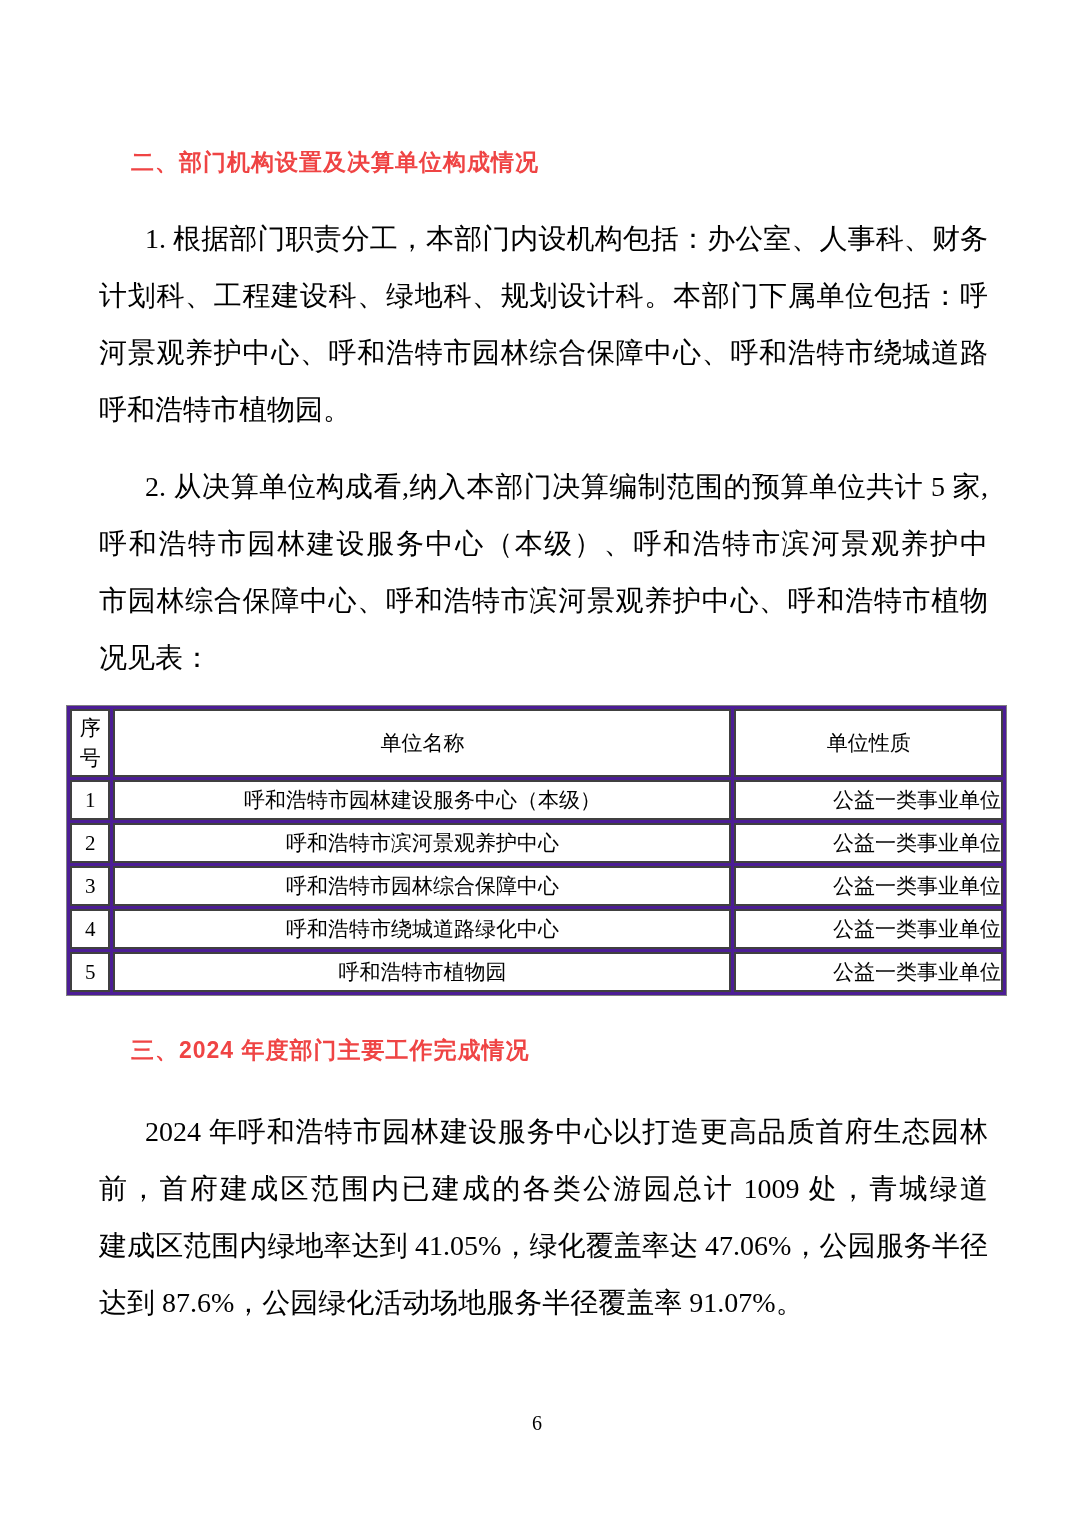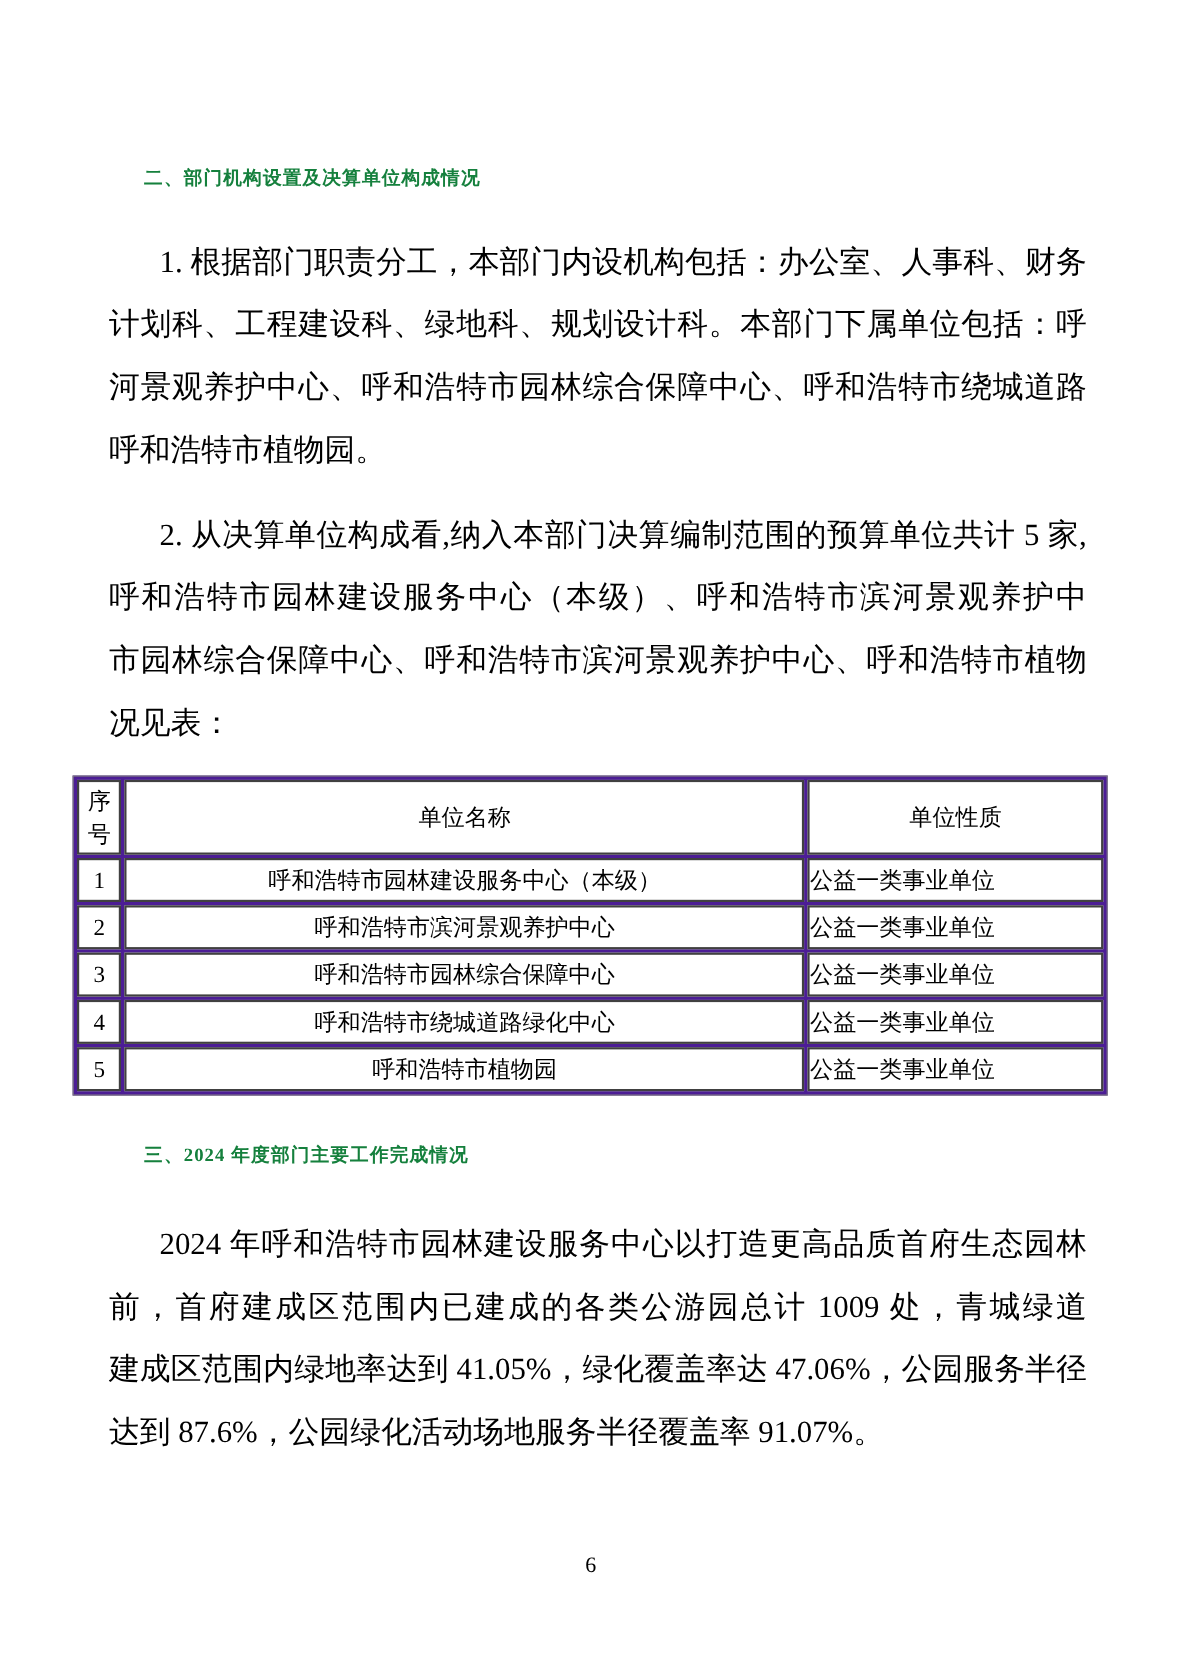--- a/index.html
+++ b/index.html
@@ -6,26 +6,26 @@
   .page {
     position: relative;
     width: 1074px;
     height: 1520px;
     background: #ffffff;
     color: #000000;
     font-family: "Liberation Serif", "DejaVu Serif", serif;
     overflow: hidden;
   }
   .heading {
-    font-family: Liberation Serif, serif;
+    font-family: Liberation Sans, sans-serif;
     font-weight: bold;
-    font-size: 17px;
+    font-size: 23px;
     line-height: 34px;
     letter-spacing: 1px;
-    color: #15803d;
+    color: #ef4444;
   }
   #heading-1 { margin: 145px 86px 0 131px; }
   #heading-2 { margin: 37px 86px 12px 131px; }
 
   .para { margin: 0 86px 0 99px; font-size: 28px; }
   #para-1 { margin-top: 31px; }
   #para-2 { margin-top: 20px; }
   #para-3 { margin-top: 36px; }
   .line {
     height: 57px;
@@ -56,21 +56,21 @@
   }
   table.units th {
     height: 60px;
     text-align: center;
     line-height: 30px;
     padding: 2px 1px;
   }
   table.units td { height: 36px; }
   td.cell-no { text-align: center; }
   td.cell-name { text-align: center; }
-  td.cell-type { text-align: left; padding-left: 6px; }
+  td.cell-type { text-align: right; padding-left: 6px; }
 
   .page-number {
     position: absolute;
     top: 1410px;
     left: 0;
     width: 100%;
     text-align: center;
     font-size: 20px;
     line-height: 26px;
   }

